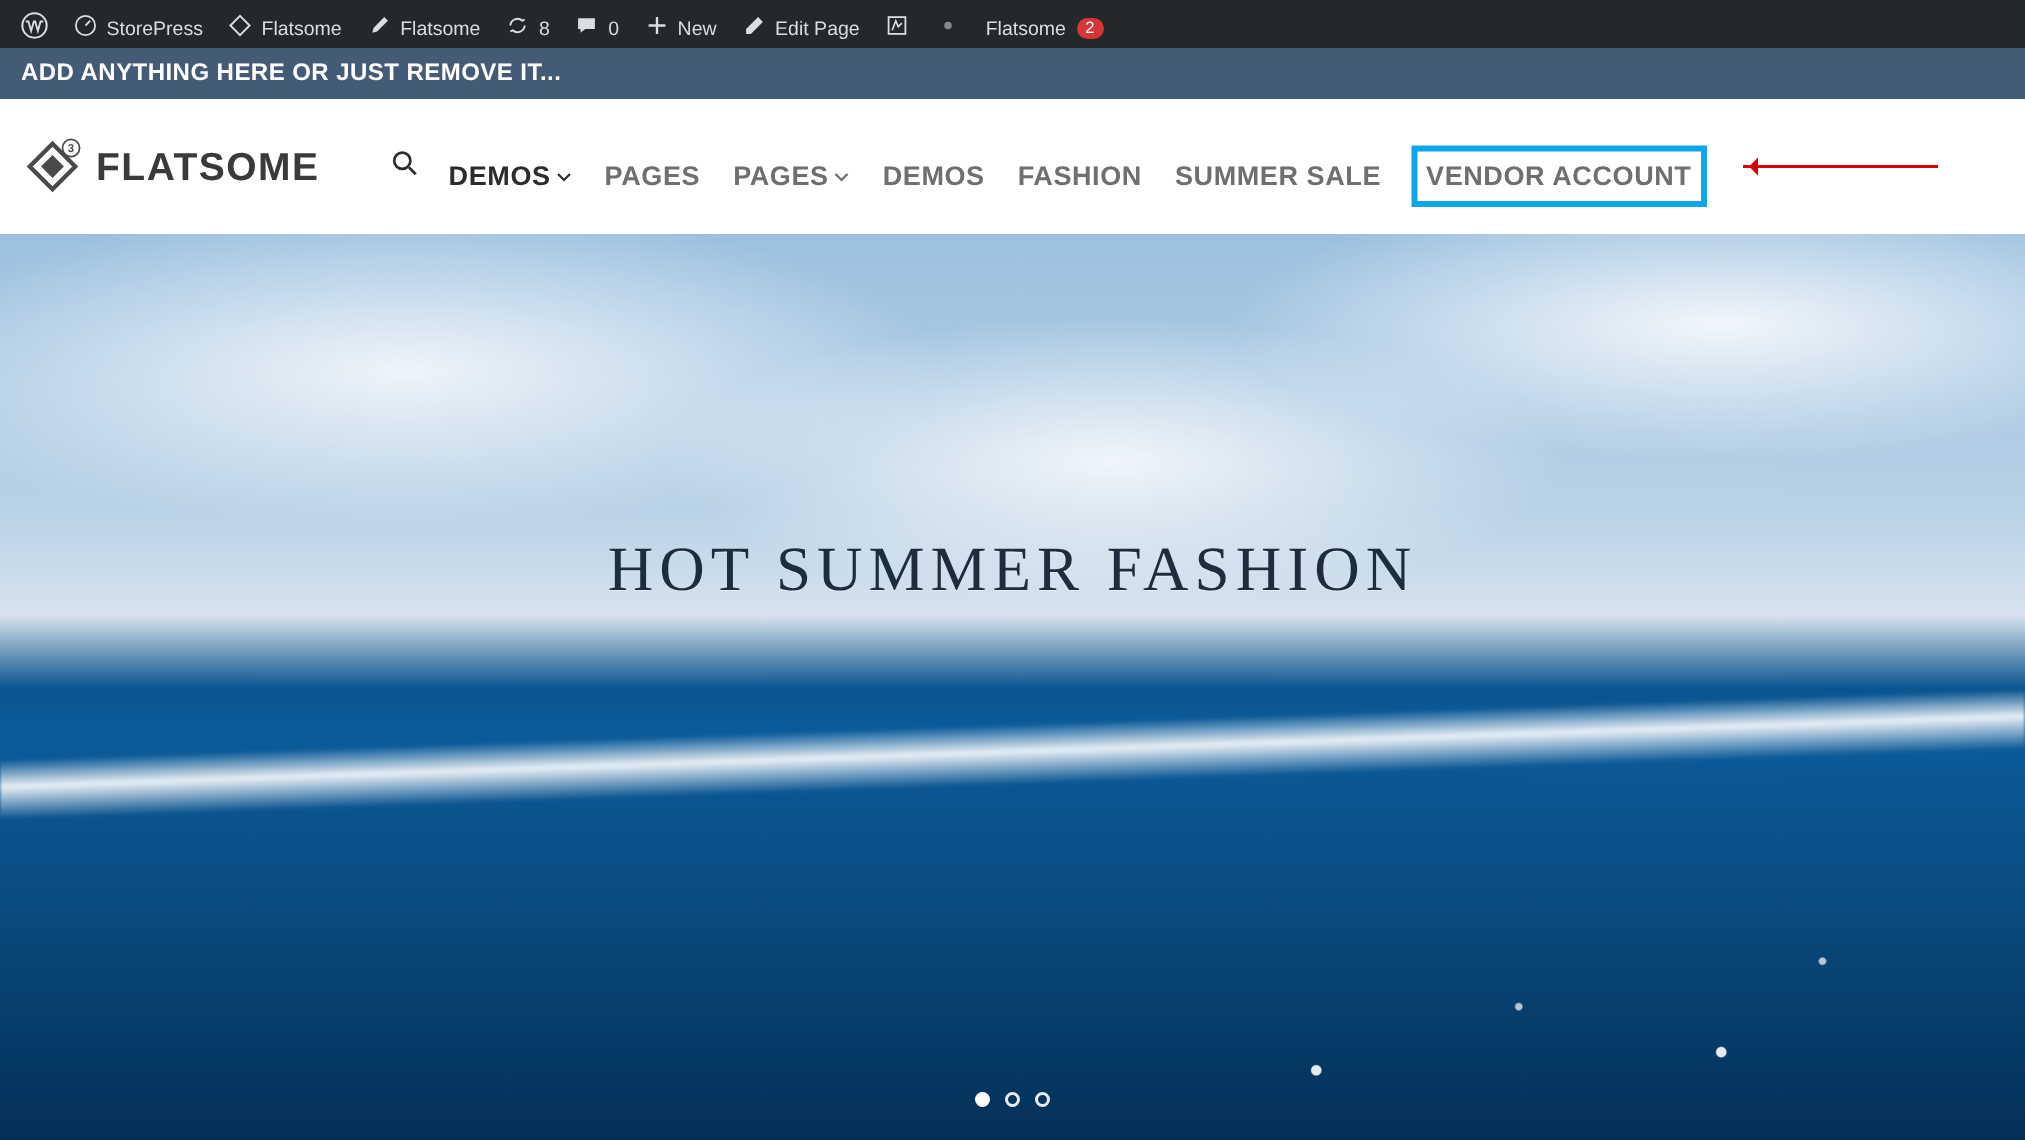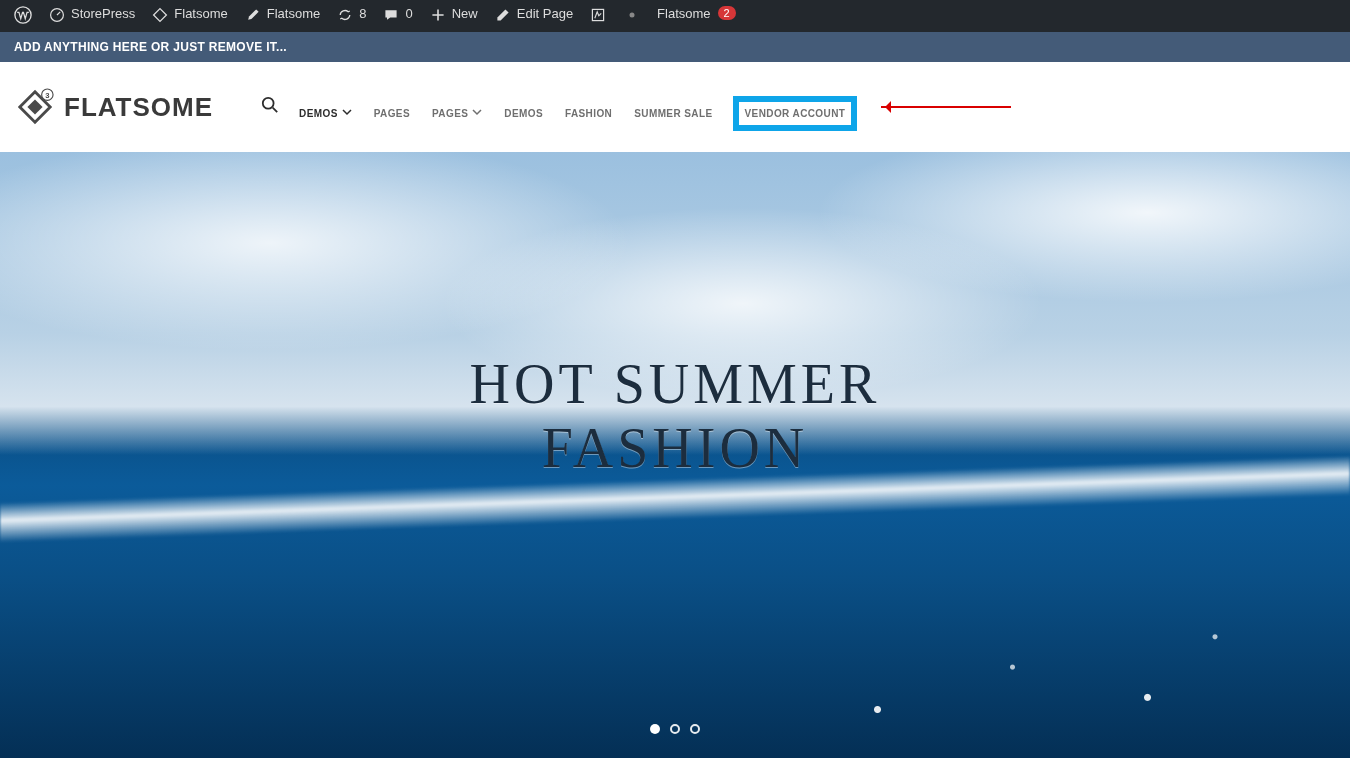--- a/index.html
+++ b/index.html
@@ -16,41 +16,41 @@
     height: 32px;
     background: #23282d;
     color: #ddd;
     display: flex;
     align-items: center;
     font-size: 13px;
     padding: 0 6px;
   }
   .wp-item {
     display: flex;
-    align-items: flex-start;
+    align-items: flex-end;
     padding: 0 8px;
     height: 20px;
     cursor: pointer;
     gap: 5px;
   }
   .wp-icon { display: inline-flex; align-items: center; justify-content: center; width: 18px; height: 18px; }
   .badge-red {
     background: #d63638;
     color: #fff;
     border-radius: 10px;
     font-size: 11px;
     padding: 1px 6px;
     margin-left: 2px;
   }
 
   
   .top-notice {
     background: #445b78;
     color: #fff;
-    font-size: 12px;
+    font-size: 16px;
     font-weight: 700;
     letter-spacing: .3px;
     padding: 8px 14px;
     text-transform: uppercase;
   }
 
   
   .site-header {
     display: flex;
     align-items: center;
@@ -67,38 +67,38 @@
     letter-spacing: 1px;
     color: #3a3a3a;
   }
   .nav {
     display: flex;
     align-items: center;
     gap: 18px;
     margin-left: 30px;
   }
   .nav-item {
-    font-size: 10px;
+    font-size: 18px;
     font-weight: 600;
     letter-spacing: .4px;
     color: #6f6f6f;
     cursor: pointer;
     display: flex;
     align-items: flex-end;
     gap: 4px;
     padding: 6px 2px;
     margin-top: 12px;
   }
   .nav-item.active { color: #2c2c2c; }
   .chev svg { width: 10px; height: 10px; }
   .search-btn { display:flex; align-items:center; cursor:pointer; color:#2c2c2c; }
 
   
   .highlight-box {
-    border: 6px solid #0ea5e9;
+    border: 4px solid #0ea5e9;
     padding: 6px 6px;
   }
   .arrow-annot {
     position: relative;
     width: 130px;
     height: 2px;
     background: #d90000;
     margin-left: 6px;
   }
   .arrow-annot::before {
@@ -155,21 +155,21 @@
     color: #1a2a3a;
     text-shadow: 0 1px 0 rgba(255,255,255,.4);
   }
   .hero-sub {
     font-family: "Brush Script MT", "Segoe Script", cursive;
     font-size: 34px;
     color: #2b3a4a;
     margin-bottom: -4px;
   }
   .hero-title {
-    font-size: 56px;
+    font-size: 42px;
     font-weight: 400;
     letter-spacing: 4px;
     text-transform: uppercase;
     color: #1c2d3e;
     font-family: "Comic Sans MS", "Segoe Script", cursive;
   }
   .hero-price {
     font-family: "Brush Script MT", "Segoe Script", cursive;
     font-size: 36px;
     color: #1c2d3e;

